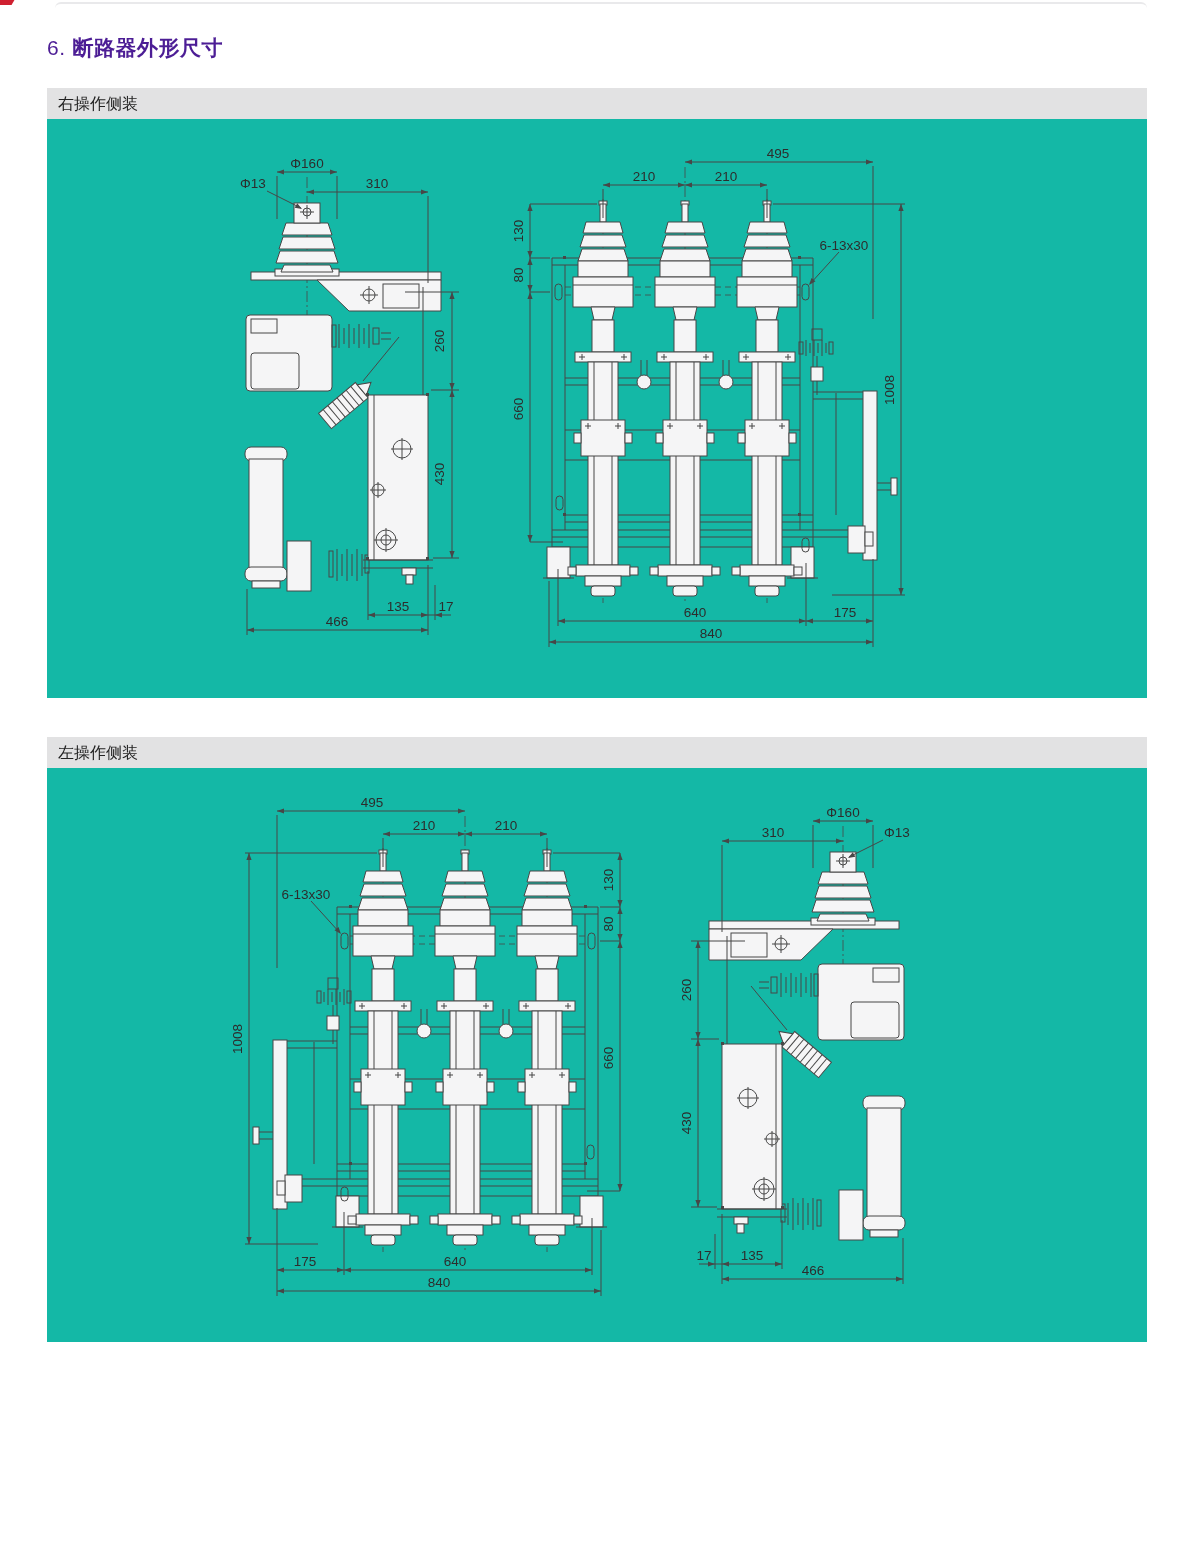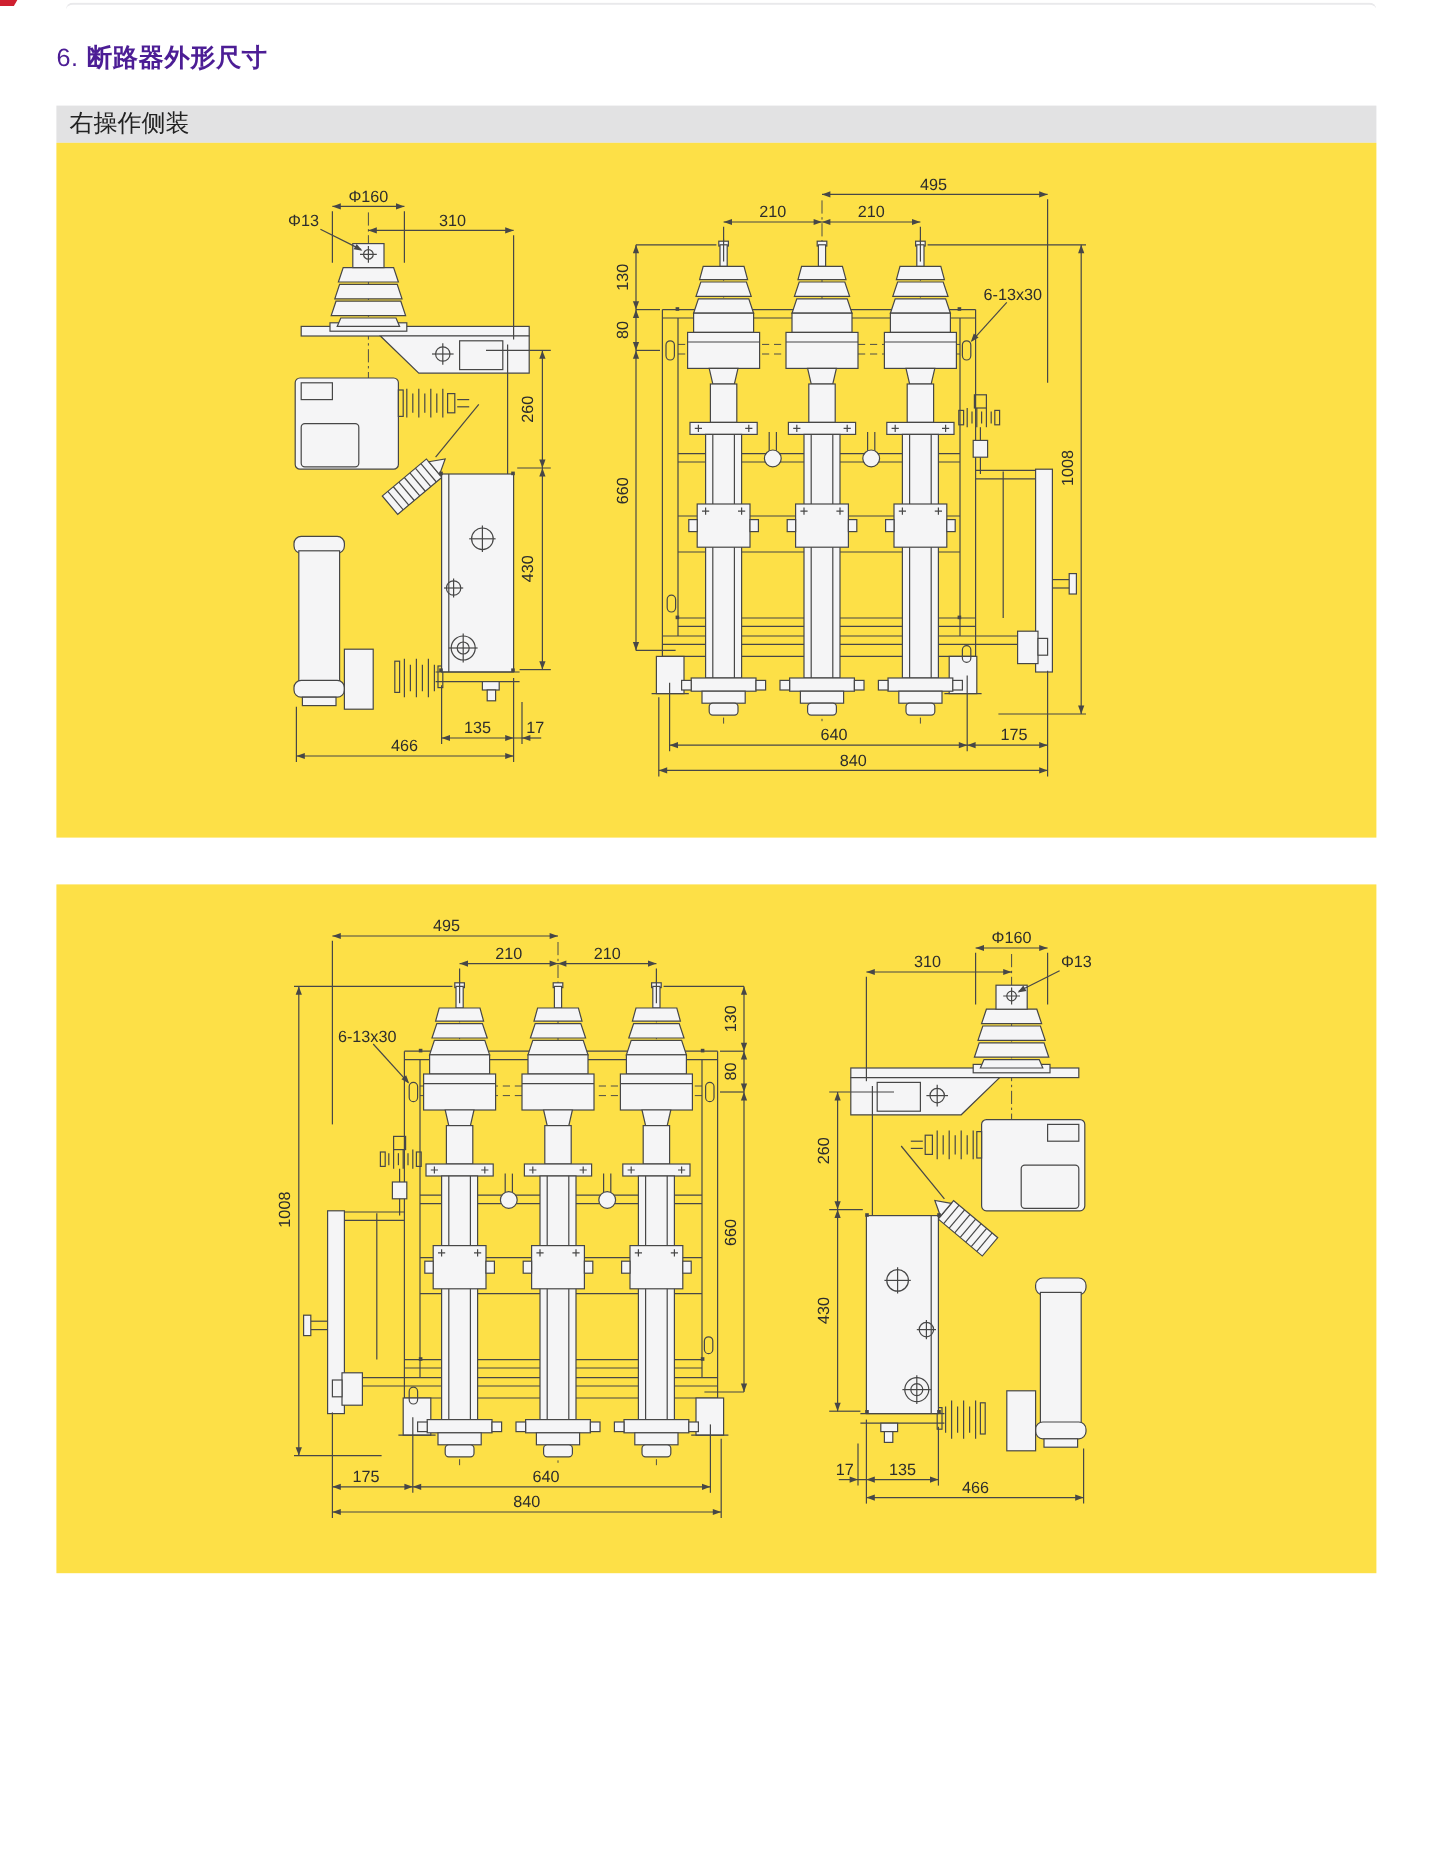--- a/index.html
+++ b/index.html
@@ -10,22 +10,22 @@
   .card-edge{position:absolute;top:2px;left:55px;width:1092px;height:6px;
     border-top:2px solid #e9e9eb;border-radius:6px 6px 0 0;}
   .corner-mark{position:absolute;top:0;left:0;width:16px;height:5px;
     background:#cf2030;transform:skewX(-30deg) translateX(-3px);}
   .page-title{position:absolute;left:47px;top:34px;margin:0;
     font-size:21px;color:#4c1d95;font-weight:400;letter-spacing:.5px;white-space:nowrap;}
   .page-title .num{font-weight:400;margin-right:7px;}
   .page-title .txt{font-weight:700;}
   .panel{position:absolute;left:47px;width:1100px;}
   .panel-header{height:31px;line-height:31px;background:#e2e2e3;
-    color:#222;font-size:20px;padding-left:11px;box-sizing:border-box;}
-  .panel-body{background:#fde047;position:relative;}
+    color:#222;font-size:16px;padding-left:11px;box-sizing:border-box;}
+  .panel-body{background:#14b8a6;position:relative;}
   #panel-right{top:88px;}
   #panel-right .panel-body{height:579px;}
   #panel-left{top:737px;}
   #panel-left .panel-body{height:574px;}
   svg.drawing{display:block;}
   .geo{stroke:#474747;stroke-width:1;fill:none;stroke-linecap:butt;}
   .geo .bg{fill:#f5f5f6;}
   .geo .cl{stroke-dasharray:11 3 2 3;stroke-width:.8;}
   .geo .hid{stroke-dasharray:6 4;stroke-width:.8;}
   .geo .dot{fill:#474747;stroke:none;}
@@ -385,20 +385,23 @@
       <text class="dim" x="847" y="271" text-anchor="middle" transform="rotate(-90 847 271)">1008</text>
       <text class="dim" x="797" y="131" text-anchor="middle">6-13x30</text>
       <text class="dim" x="648" y="498" text-anchor="middle">640</text>
       <text class="dim" x="798" y="498" text-anchor="middle">175</text>
       <text class="dim" x="664" y="519" text-anchor="middle">840</text>
     </svg>
   </div>
 </section>
 
 <section class="panel" id="panel-left">
+  <div class="panel-header">
+    <span>左操作侧装</span>
+  </div>
   <div class="panel-body">
     <svg class="drawing" width="1100" height="574" viewBox="0 0 1100 574">
       <use href="#geo" transform="matrix(-1 0 0 1 1056 0)"></use>
 
       <text class="dim" x="325" y="39" text-anchor="middle">495</text>
       <text class="dim" x="459" y="62" text-anchor="middle">210</text>
       <text class="dim" x="377" y="62" text-anchor="middle">210</text>
       <text class="dim" x="566" y="112" text-anchor="middle" transform="rotate(-90 566 112)">130</text>
       <text class="dim" x="566" y="156" text-anchor="middle" transform="rotate(-90 566 156)">80</text>
       <text class="dim" x="566" y="290" text-anchor="middle" transform="rotate(-90 566 290)">660</text>

